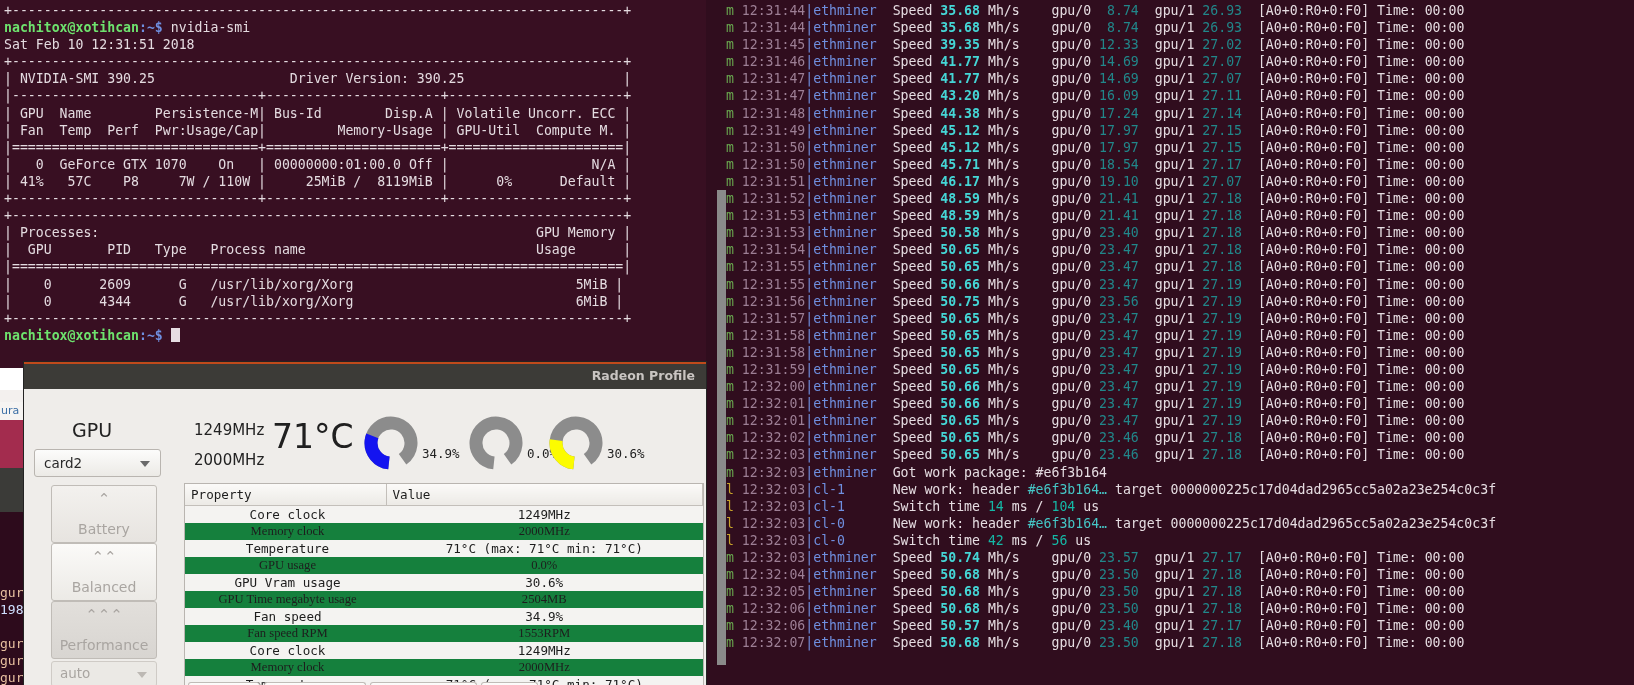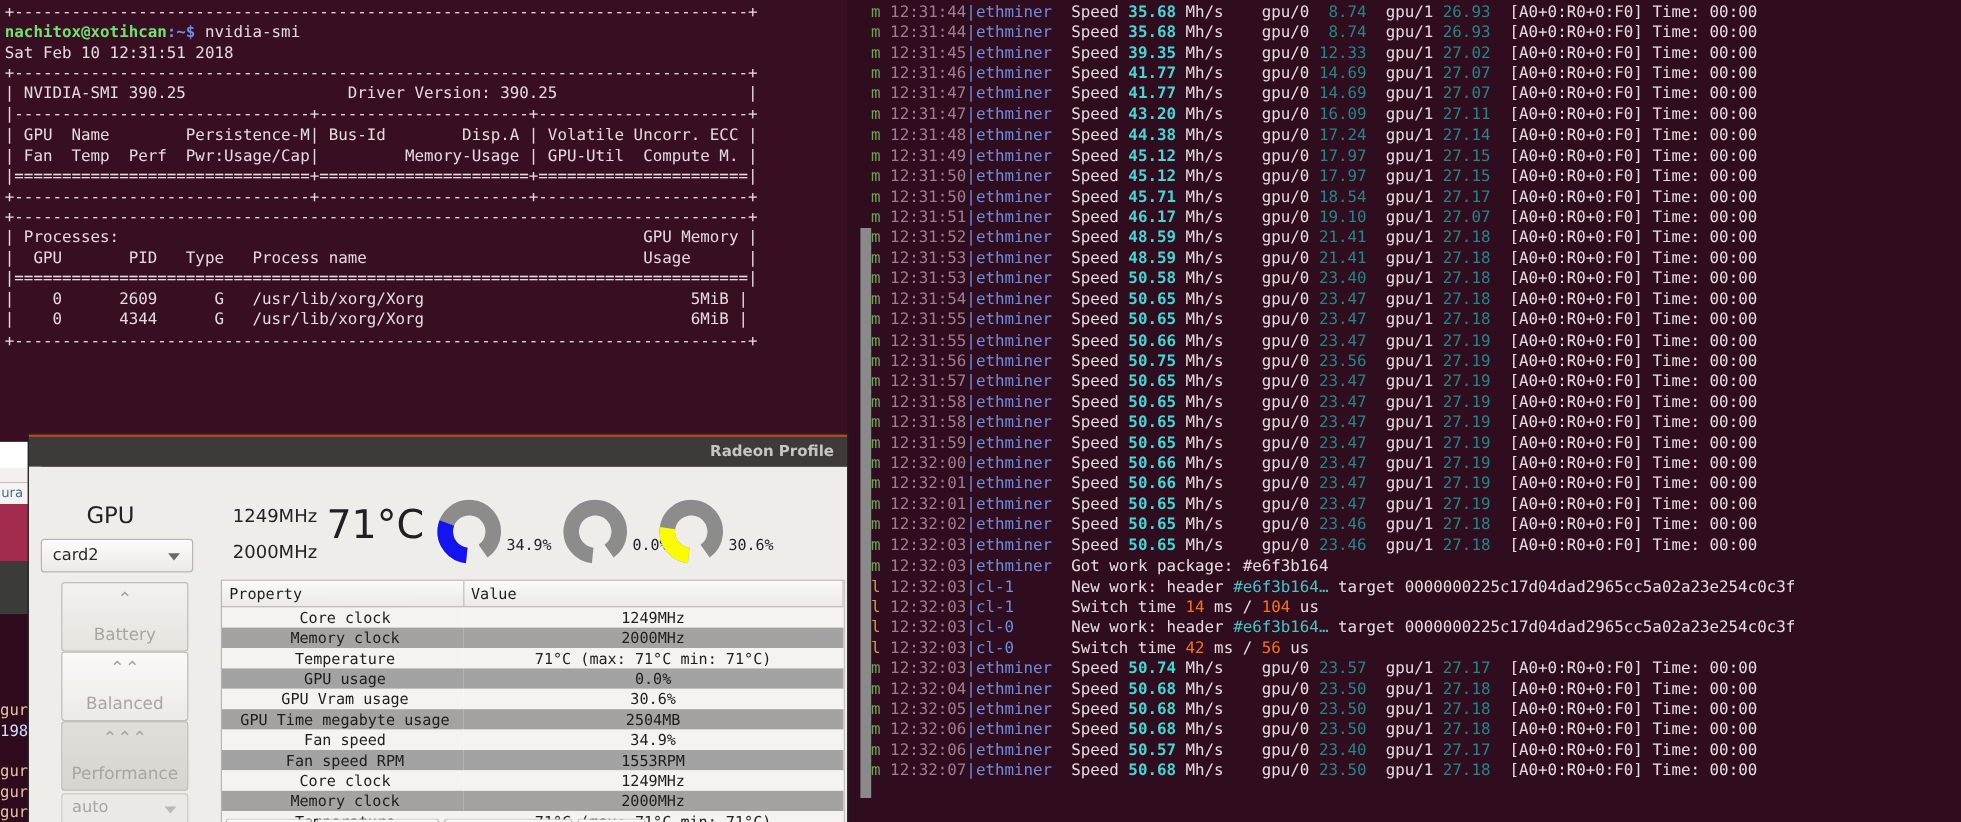--- a/index.html
+++ b/index.html
@@ -41,21 +41,21 @@
   .c-time{color:#9d7f95;}
   .c-src{color:#6f8fe0;text-align:right;}
   .c-lbl{color:#e6dde2;}
   .c-speed{color:#45d6d6;font-weight:bold;}
   .c-unit{color:#e6dde2;}
   .c-gpulbl{color:#e6dde2;}
   .c-gpuval{color:#21878a;}
   .c-ar{color:#e6dde2;}
   .c-hash{color:#45c6c6;}
   .c-tgt{color:#e6dde2;}
-  .c-ms{color:#f97316;}
+  .c-ms{color:#14b8a6;}
   .scrollbar{position:absolute;left:717px;top:190px;width:9px;height:475px;background:#8a8a8a;border-radius:0;}
 
   
   #radeon{position:absolute;left:24px;top:362px;width:682px;height:323px;overflow:hidden;
       box-shadow:0 0 0 1px #232323;}
   #radeon .titlebar{height:25px;background:#3c3b37;position:relative;
       border-top:2px solid #c04a1b;}
   #radeon .titlebar .ttl{position:absolute;right:11px;top:4px;color:#c9c5c2;
       font-family:"DejaVu Sans", sans-serif;font-size:12.5px;font-weight:bold;}
   #radeon .body{height:296px;background:#efedea;position:relative;}
@@ -96,21 +96,21 @@
       border-left:5px solid transparent;border-right:5px solid transparent;border-top:6px solid #bdb9b4;}
 
   .tblwrap{position:absolute;left:160px;top:94px;width:518px;height:202px;background:#ffffff;
       border:1px solid #b9b5b0;overflow:hidden;}
   table.props{border-collapse:collapse;width:100%;font-family:"DejaVu Sans Mono", monospace;font-size:12.6px;}
   table.props th{background:linear-gradient(#fbfaf8,#eceae6);border-bottom:1px solid #c3bfba;
       border-right:1px solid #c3bfba;text-align:left;font-weight:normal;color:#1d1d1d;
       padding:2px 6px;height:17px;}
   table.props td{padding:1px 6px;color:#1d1d1d;height:13.3px;white-space:nowrap;text-align:center;}
   table.props tr.odd td{background:#f4f3f1;}
-  table.props tr.even td{background:#a3a3a3;}
+  table.props tr.even td{background:#15803d;font-family:Liberation Serif, serif;}
   table.props td.k{width:185px;padding-left:10px;}
 
   .tabstrip{position:absolute;left:160px;top:293px;width:518px;height:12px;overflow:hidden;}
   .tabstrip .tb{position:absolute;top:0;height:12px;background:linear-gradient(#fdfcfb,#efedea);
       border:1px solid #c0bcb7;border-bottom:none;border-radius:3px 3px 0 0;}
 </style>
 </head>
 <body>
 
 <div id="root">
@@ -134,29 +134,32 @@
     <div class="pad" id="lterm-lines">
         <div class="tline">+-----------------------------------------------------------------------------+</div>
         <div class="tline"><span class="user">nachitox@xotihcan</span><span class="path">:~$ </span>nvidia-smi</div>
         <div class="tline">Sat Feb 10 12:31:51 2018</div>
         <div class="tline">+-----------------------------------------------------------------------------+</div>
         <div class="tline">| NVIDIA-SMI 390.25                 Driver Version: 390.25                    |</div>
         <div class="tline">|-------------------------------+----------------------+----------------------+</div>
         <div class="tline">| GPU  Name        Persistence-M| Bus-Id        Disp.A | Volatile Uncorr. ECC |</div>
         <div class="tline">| Fan  Temp  Perf  Pwr:Usage/Cap|         Memory-Usage | GPU-Util  Compute M. |</div>
         <div class="tline">|===============================+======================+======================|</div>
+        <div class="tline">|   0  GeForce GTX 1070    On   | 00000000:01:00.0 Off |                  N/A |</div>
+        <div class="tline">| 41%   57C    P8     7W / 110W |     25MiB /  8119MiB |      0%      Default |</div>
         <div class="tline">+-------------------------------+----------------------+----------------------+</div>
         <div class="tline"></div>
         <div class="tline">+-----------------------------------------------------------------------------+</div>
         <div class="tline">| Processes:                                                       GPU Memory |</div>
         <div class="tline">|  GPU       PID   Type   Process name                             Usage      |</div>
         <div class="tline">|=============================================================================|</div>
         <div class="tline">|    0      2609      G   /usr/lib/xorg/Xorg                            5MiB |</div>
         <div class="tline">|    0      4344      G   /usr/lib/xorg/Xorg                            6MiB |</div>
         <div class="tline">+-----------------------------------------------------------------------------+</div>
+        <div class="tline"><span class="user">nachitox@xotihcan</span><span class="path">:~$ </span><span class="cursorblk"></span></div>
       </div>
   </div>
 
   <div id="rterm">
     <div id="rterm-lines" style="padding-top:2px;padding-left:4px;">
         <div class="mline"><span class="c-m">  m </span><span class="c-time">12:31:44</span><span class="c-src">|ethminer</span><span class="c-lbl">  </span><span class="c-lbl">Speed </span><span class="c-speed">35.68</span><span class="c-unit"> Mh/s    </span><span class="c-gpulbl">gpu/0 </span><span class="c-gpuval"> 8.74</span><span class="c-gpulbl">  gpu/1 </span><span class="c-gpuval">26.93</span><span class="c-ar">  [A0+0:R0+0:F0] Time: 00:00</span></div>
         <div class="mline"><span class="c-m">  m </span><span class="c-time">12:31:44</span><span class="c-src">|ethminer</span><span class="c-lbl">  </span><span class="c-lbl">Speed </span><span class="c-speed">35.68</span><span class="c-unit"> Mh/s    </span><span class="c-gpulbl">gpu/0 </span><span class="c-gpuval"> 8.74</span><span class="c-gpulbl">  gpu/1 </span><span class="c-gpuval">26.93</span><span class="c-ar">  [A0+0:R0+0:F0] Time: 00:00</span></div>
         <div class="mline"><span class="c-m">  m </span><span class="c-time">12:31:45</span><span class="c-src">|ethminer</span><span class="c-lbl">  </span><span class="c-lbl">Speed </span><span class="c-speed">39.35</span><span class="c-unit"> Mh/s    </span><span class="c-gpulbl">gpu/0 </span><span class="c-gpuval">12.33</span><span class="c-gpulbl">  gpu/1 </span><span class="c-gpuval">27.02</span><span class="c-ar">  [A0+0:R0+0:F0] Time: 00:00</span></div>
         <div class="mline"><span class="c-m">  m </span><span class="c-time">12:31:46</span><span class="c-src">|ethminer</span><span class="c-lbl">  </span><span class="c-lbl">Speed </span><span class="c-speed">41.77</span><span class="c-unit"> Mh/s    </span><span class="c-gpulbl">gpu/0 </span><span class="c-gpuval">14.69</span><span class="c-gpulbl">  gpu/1 </span><span class="c-gpuval">27.07</span><span class="c-ar">  [A0+0:R0+0:F0] Time: 00:00</span></div>
         <div class="mline"><span class="c-m">  m </span><span class="c-time">12:31:47</span><span class="c-src">|ethminer</span><span class="c-lbl">  </span><span class="c-lbl">Speed </span><span class="c-speed">41.77</span><span class="c-unit"> Mh/s    </span><span class="c-gpulbl">gpu/0 </span><span class="c-gpuval">14.69</span><span class="c-gpulbl">  gpu/1 </span><span class="c-gpuval">27.07</span><span class="c-ar">  [A0+0:R0+0:F0] Time: 00:00</span></div>

